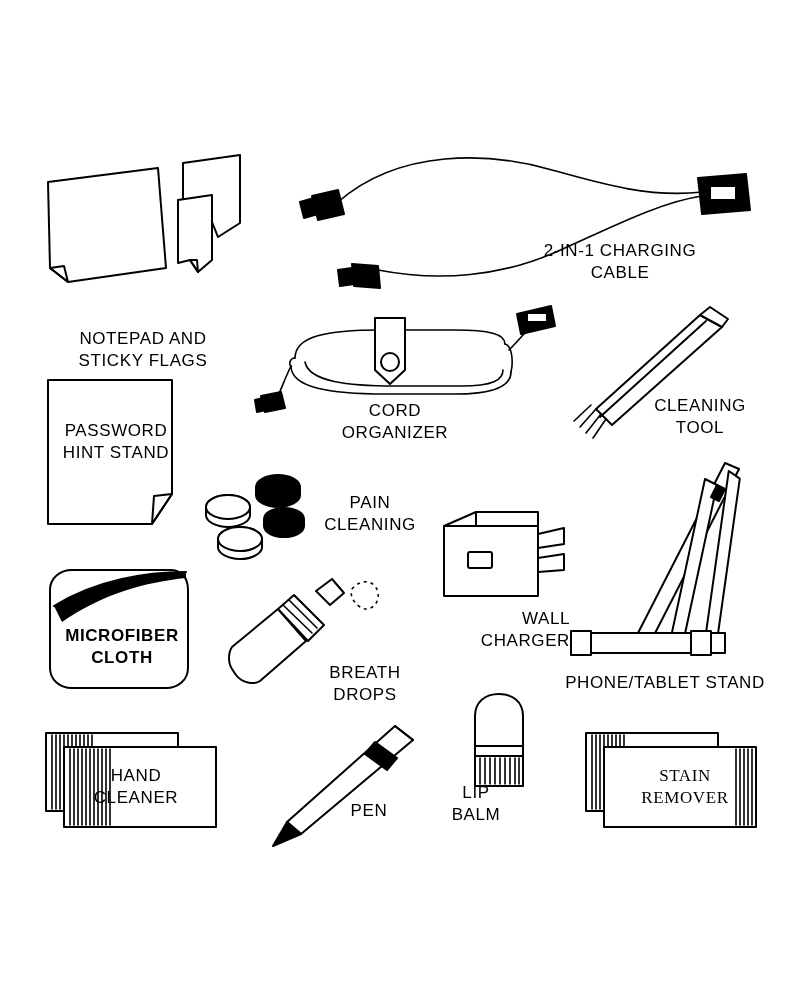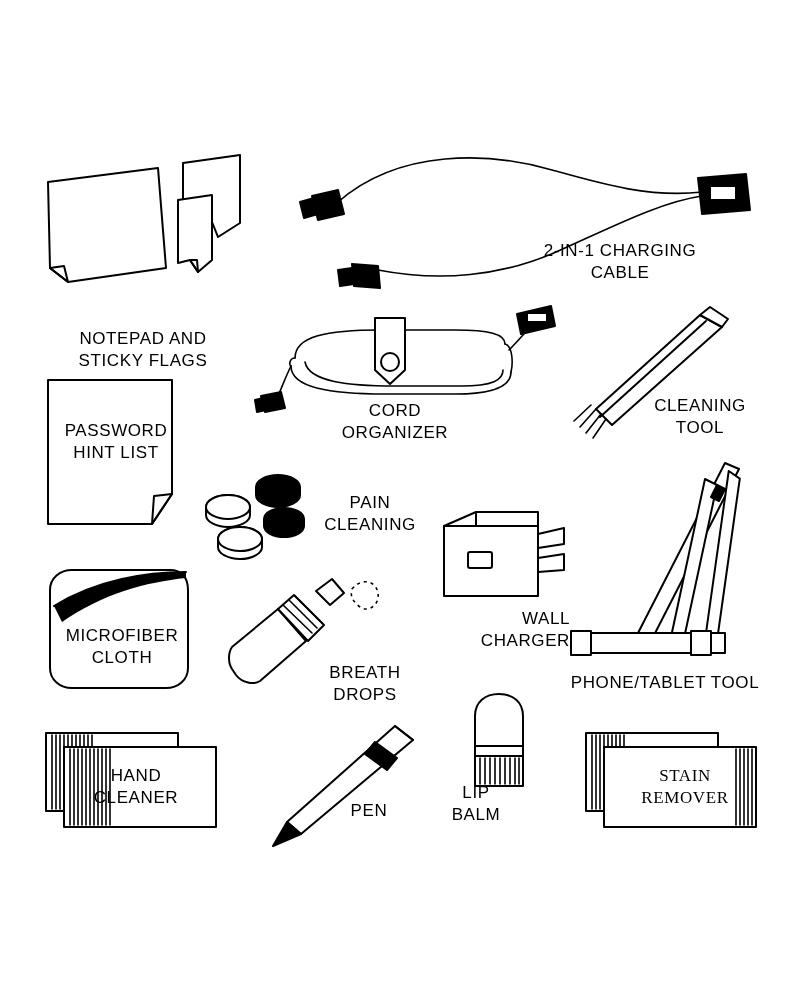--- a/index.html
+++ b/index.html
@@ -113,21 +113,21 @@
   </div>
 
   <div class="item" style="left:0;top:0;">
     <div class="art" style="left:40px;top:372px;">
       <svg width="160" height="160" viewBox="0 0 160 160">
         <path class="fillwhite" d="M8 8 L132 8 L132 122 L112 152 L8 152 Z"></path>
         <path class="stroke" d="M112 152 L132 122 L114 124 Z"></path>
       </svg>
     </div>
     <div class="label" style="left:36px;top:420px;width:160px;">PASSWORD
-HINT LIST</div>
+HINT STAND</div>
   </div>
 
   <div class="item" style="left:0;top:0;">
     <div class="art" style="left:255px;top:300px;">
       <svg width="300" height="110" viewBox="0 0 300 110">
 
         <path class="stroke-thin" d="M40 58 C40 36 72 30 126 30 L200 30 C234 30 250 34 250 44"></path>
         <path class="stroke-thin" d="M36 66 C36 88 76 94 130 94 L200 94 C240 94 256 86 256 72"></path>
         <path class="stroke-thin" d="M40 58 C34 58 34 66 36 66"></path>
         <path class="stroke-thin" d="M250 44 C258 46 258 64 256 72"></path>
@@ -216,32 +216,32 @@
         <path class="fillwhite" d="M152 16 L164 22 L164 186 L152 186 Z" transform="rotate(8 158 100)"></path>
         <path class="fillwhite" d="M140 24 L152 30 L118 188 L106 182 Z"></path>
 
         <path class="fillwhite" d="M18 178 L160 178 L160 198 L18 198 Z"></path>
         <path class="fillwhite" d="M6 176 L26 176 L26 200 L6 200 Z"></path>
         <path class="fillwhite" d="M126 176 L146 176 L146 200 L126 200 Z"></path>
 
         <path class="fillblack" d="M152 30 L160 34 L154 46 L146 42 Z"></path>
       </svg>
     </div>
-    <div class="label" style="left:545px;top:672px;width:240px;">PHONE/TABLET TOOL</div>
+    <div class="label" style="left:545px;top:672px;width:240px;">PHONE/TABLET STAND</div>
   </div>
 
   <div class="item" style="left:0;top:0;">
     <div class="art" style="left:36px;top:560px;">
       <svg width="170" height="140" viewBox="0 0 170 140">
         <path class="fillwhite" d="M14 30 C14 18 24 10 36 10 L134 10 C146 10 152 18 152 30 L152 108 C152 120 142 128 130 128 L36 128 C24 128 14 120 14 108 Z"></path>
         <path class="fillblack-nostroke" d="M18 46 C60 20 110 12 150 12 L150 18 C110 22 66 34 26 62 Z"></path>
         <path class="stroke" d="M18 46 C60 20 110 12 150 12"></path>
       </svg>
     </div>
-    <div class="label" style="left:32px;top:625px;width:180px;">MICROFIBER
+    <div class="label" style="left:32px;top:625px;width:180px;font-weight:bold;">MICROFIBER
 CLOTH</div>
   </div>
 
   <div class="item" style="left:0;top:0;">
     <div class="art" style="left:220px;top:575px;">
       <svg width="180" height="120" viewBox="0 0 180 120">
 
         <path class="fillwhite" d="M12 72 L58 34 L86 66 L40 106 C34 110 22 108 16 100 L12 94 C8 88 8 78 12 72 Z"></path>
 
         <path class="fillwhite" d="M58 34 L74 20 L104 50 L88 66 Z"></path>

